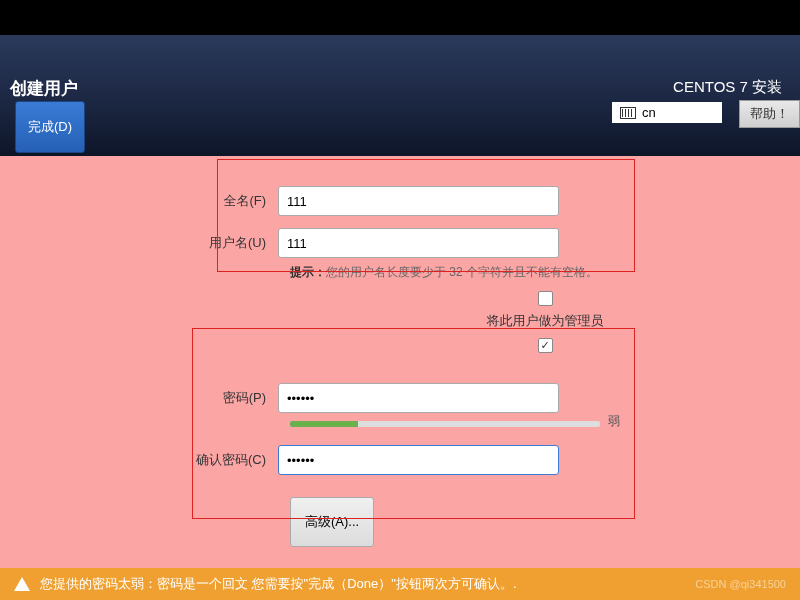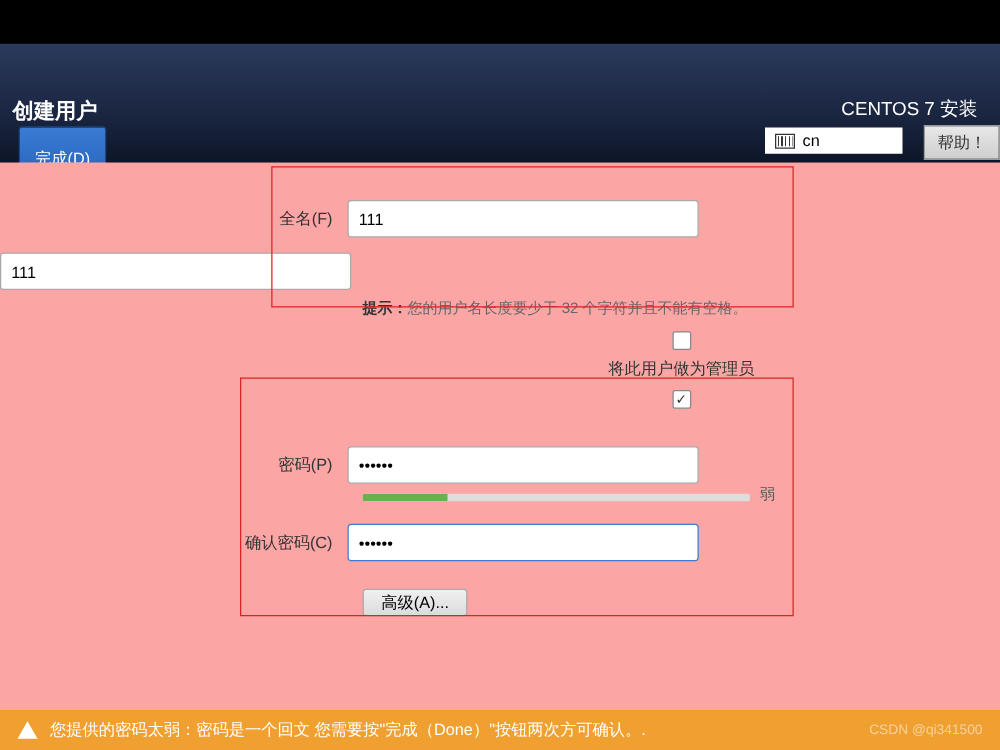--- a/index.html
+++ b/index.html
@@ -5,21 +5,21 @@
     * { box-sizing: border-box; margin: 0; padding: 0; }
     body {
       width: 800px; height: 600px;
       font-family: sans-serif;
       font-size: 13px;
       background: #000;
       position: relative;
       overflow: hidden;
     }
     .header {
-      height: 95px;
+      height: 121px;
       background: linear-gradient(to bottom, #2b3a5c 0%, #1a2540 60%, #0d1528 100%);
       color: #fff;
       position: relative;
     }
     .title-left {
       position: absolute;
       left: 10px; top: 42px;
       font-size: 17px;
       font-weight: bold;
     }
@@ -154,21 +154,21 @@
       font-size: 12px;
       color: #555;
       margin-top: -18px;
     }
     .adv-btn {
       margin-left: 290px;
       margin-top: 10px;
       background: linear-gradient(to bottom, #f0f0f0, #dcdcdc);
       border: 1px solid #aaa;
       border-radius: 3px;
-      padding: 1px 14px;
+      padding: 15px 14px;
       font-size: 13px;
       cursor: pointer;
     }
     .highlight-box {
       position: absolute;
       border: 1px solid #d22;
       pointer-events: none;
     }
     .hb1 { left: 217px; top: 3px; width: 418px; height: 113px; }
     .hb2 { left: 192px; top: 172px; width: 443px; height: 191px; }
@@ -215,20 +215,21 @@
 <div class="main">
   <div class="highlight-box hb1"></div>
   <div class="highlight-box hb2"></div>
 
   <div class="form-row">
     <div class="form-label">全名(F)</div>
     <input class="form-input" value="111" style="">
   </div>
 
   <div class="form-row">
+    <div class="form-label">用户名(U)</div>
     <input class="form-input" value="111" style="">
   </div>
 
   <div class="hint-text">
     <b>提示：</b><span>您的用户名长度要少于 32 个字符并且不能有空格。</span>
   </div>
 
   <div class="checkbox-row">
     <span class="cb"></span>
     <span>将此用户做为管理员</span>

